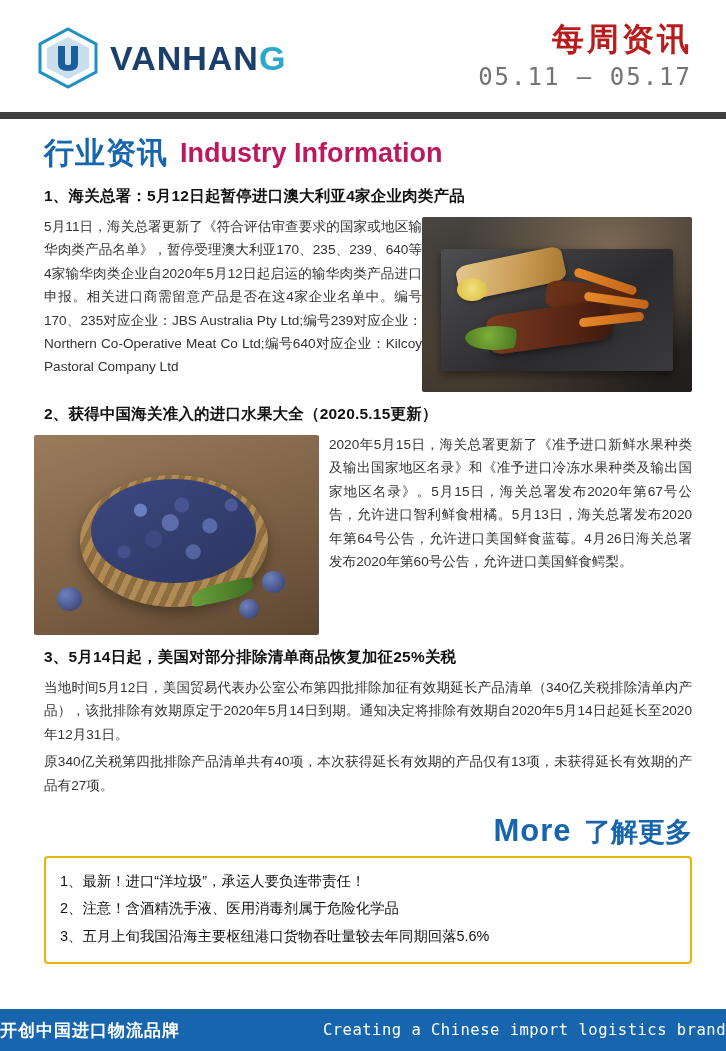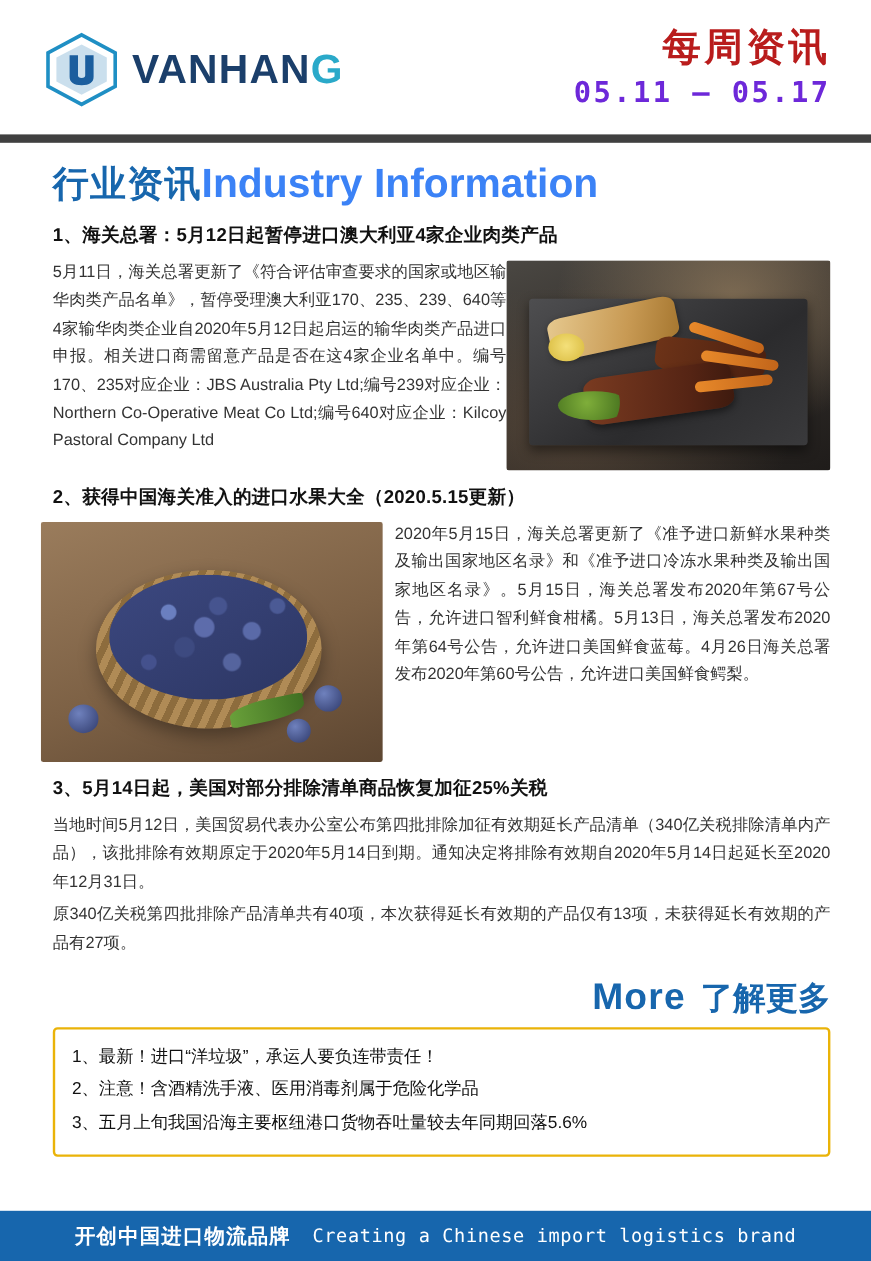--- a/index.html
+++ b/index.html
@@ -61,41 +61,42 @@
     font-size: 32px;
     font-weight: bold;
     letter-spacing: 3px;
     color: #b91c1c;
     line-height: 1.1;
   }
   .header-dates {
     margin-top: 6px;
     font-size: 24px;
     letter-spacing: 2px;
-    color: #6d28d9;
+    color: #737373;
     font-family: "DejaVu Sans Mono", monospace;
-    font-weight: bold;
+    font-weight: normal;
   }
 
   
   .section-title-row {
     margin: 14px 0 4px 44px;
     display: flex;
     align-items: center;
   }
   .section-title-cn {
     font-size: 30px;
     font-weight: bold;
     color: #1766ad;
     letter-spacing: 1px;
   }
   .section-title-en {
-    font-size: 34px;
-    font-weight: bold;
-    color: #3b82f6;
+    font-size: 27px;
+    font-weight: bold;
+    color: #be185d;
+    margin-left: 12px;
   }
 
   
   .content {
     padding: 0 34px;
   }
   .article {
     margin-top: 12px;
   }
   .article-heading {
@@ -253,21 +254,21 @@
 
   
   .footer {
     position: absolute;
     left: 0; right: 0; bottom: 0;
     height: 42px;
     background: #1766ad;
     color: #ffffff;
     display: flex;
     align-items: center;
-    justify-content: center;
+    justify-content: space-between;
     gap: 18px;
   }
   .footer-cn {
     font-size: 17px;
     font-weight: bold;
     letter-spacing: 1px;
   }
   .footer-en {
     font-size: 15.5px;
     letter-spacing: 0.5px;

